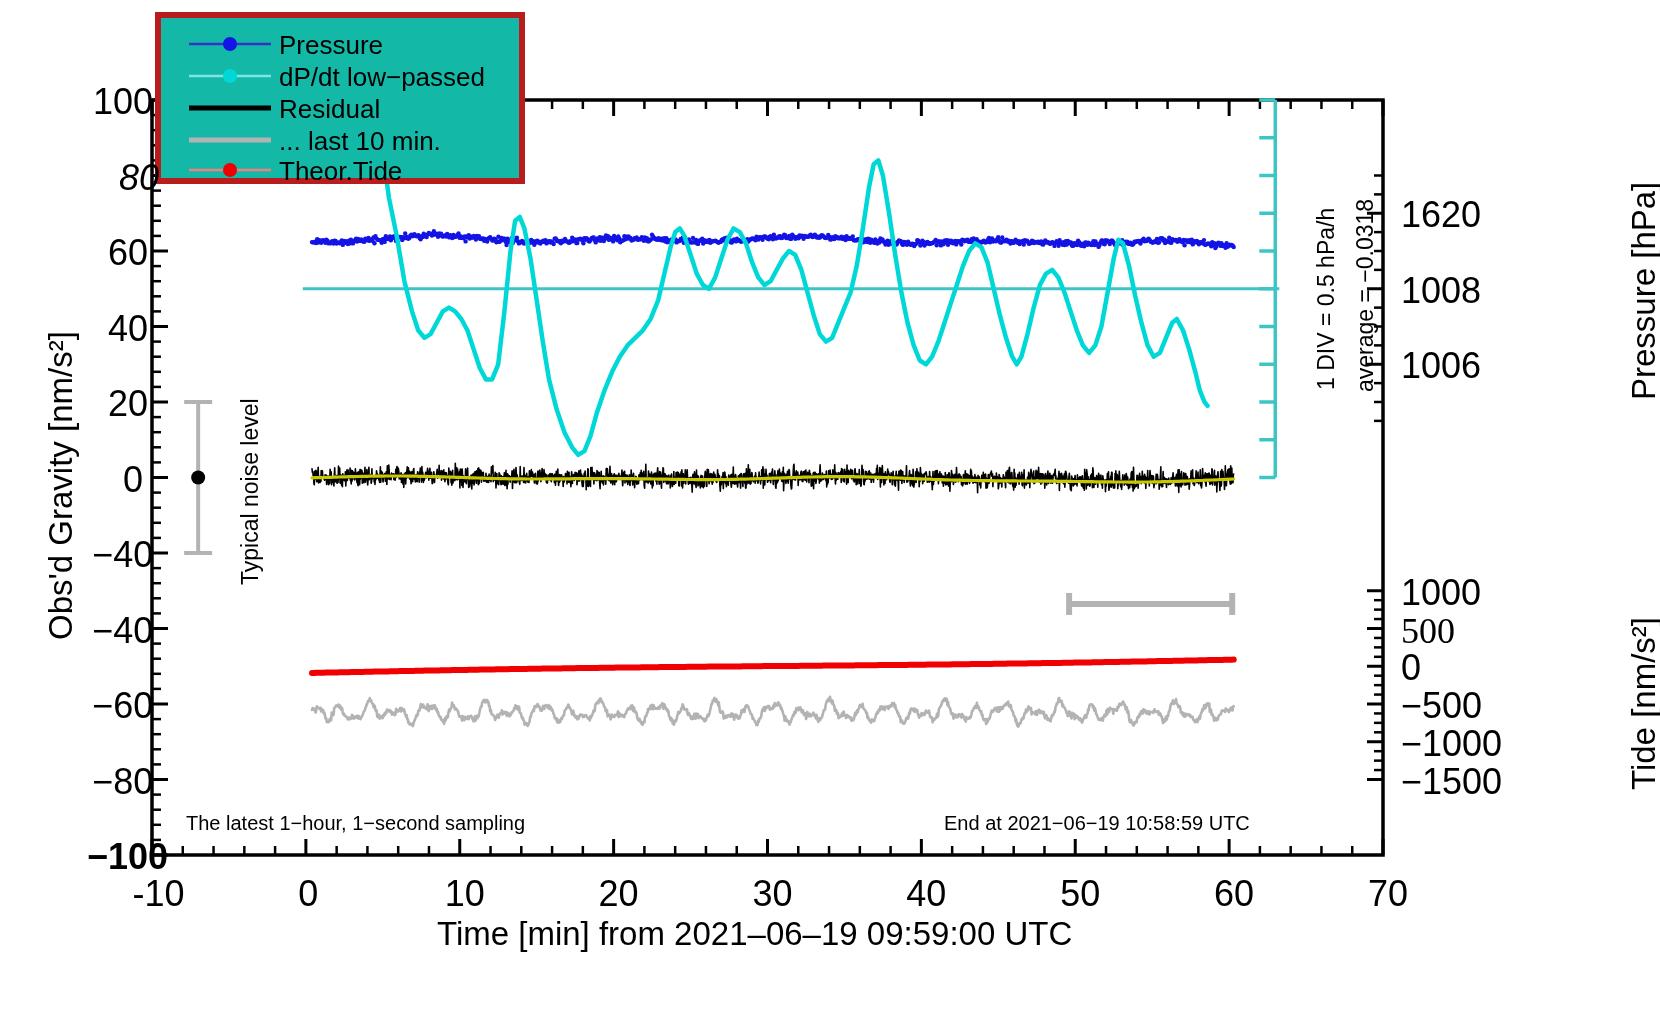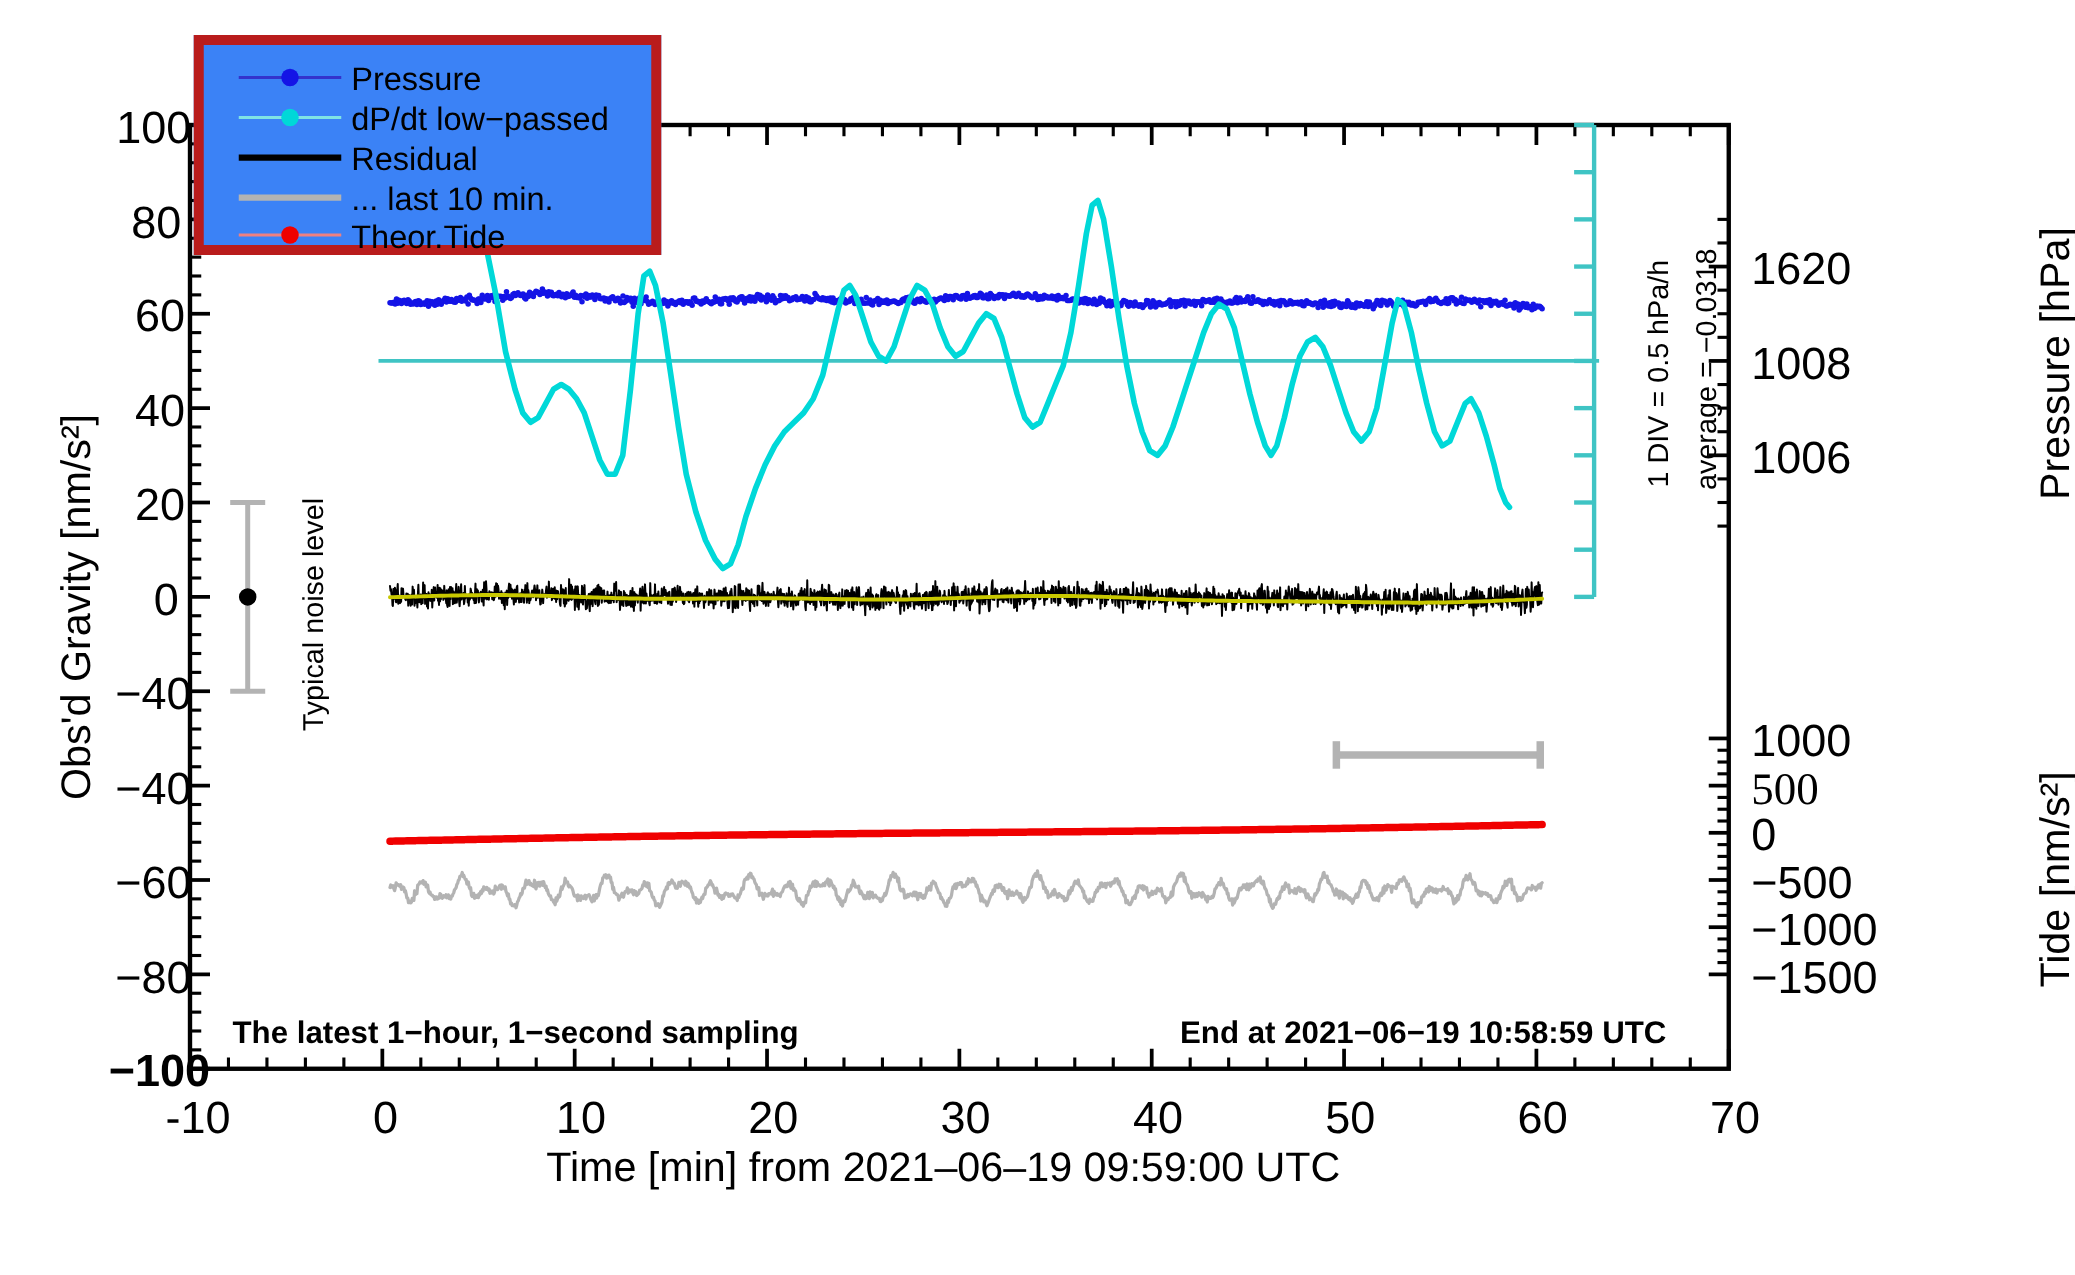--- a/index.html
+++ b/index.html
@@ -5,26 +5,26 @@
   html,body{margin:0;padding:0;background:#ffffff;}
   body{width:1660px;height:1020px;position:relative;overflow:hidden;
        font-family:"Liberation Sans","DejaVu Sans",sans-serif;}
   .plot-root{position:absolute;left:0;top:0;width:1660px;height:1020px;}
   svg.layer{position:absolute;left:0;top:0;width:1660px;height:1020px;overflow:visible;}
 
   .txt{position:absolute;white-space:pre;color:#000;}
   .tick-lbl{font-size:36px;}
   .axis-title{font-size:33px;}
   .legend-box{position:absolute;left:155px;top:12px;width:358px;height:160px;
-              border:8px solid #b91c1c;background:#3b82f6;margin-top:16px;}
+              border:6px solid #b91c1c;background:#14b8a6;}
   .legend-label{position:absolute;font-size:26px;color:#000;white-space:pre;}
   .ann{font-size:22px;}
   .rot-90{transform-origin:0 0;transform:rotate(-90deg);}
   .title{font-size:30px;font-weight:bold;}
-  .note{font-size:25px;font-weight:bold;}
+  .note{font-size:20px;font-weight:normal;}
 </style>
 </head>
 <body>
 
 <div class="plot-root">
 
   <svg class="layer" id="chartsvg">
       <rect x="152" y="100" width="1231" height="755" fill="none" stroke="#000" stroke-width="3.5"></rect>
       <line x1="152" y1="855" x2="152" y2="839" stroke="#000" stroke-width="3"></line>
       <line x1="152" y1="100" x2="152" y2="116" stroke="#000" stroke-width="3"></line>
@@ -1159,21 +1159,21 @@
       <div class="txt tick-lbl" style="top: 873px; left: 132.484px;">-10</div>
       <div class="txt tick-lbl" style="top: 873px; left: 298.359px;">0</div>
       <div class="txt tick-lbl" style="top: 873px; left: 444.727px;">10</div>
       <div class="txt tick-lbl" style="top: 873px; left: 598.602px;">20</div>
       <div class="txt tick-lbl" style="top: 873px; left: 752.477px;">30</div>
       <div class="txt tick-lbl" style="top: 873px; left: 906.352px;">40</div>
       <div class="txt tick-lbl" style="top: 873px; left: 1060.23px;">50</div>
       <div class="txt tick-lbl" style="top: 873px; left: 1214.1px;">60</div>
       <div class="txt tick-lbl" style="top: 873px; left: 1367.98px;">70</div>
       <div class="txt tick-lbl" style="top: 81px; left: 92.9375px;">100</div>
-      <div class="txt tick-lbl" style="top: 156.5px; left: 105px;">80</div>
+      <div class="txt tick-lbl" style="top: 156.5px; left: 119px; font-style: italic;">80</div>
       <div class="txt tick-lbl" style="top: 232px; left: 107.953px;">60</div>
       <div class="txt tick-lbl" style="top: 307.5px; left: 107.953px;">40</div>
       <div class="txt tick-lbl" style="top: 383px; left: 107.953px;">20</div>
       <div class="txt tick-lbl" style="top: 458.5px; left: 122.969px;">0</div>
       <div class="txt tick-lbl" style="top: 534px; left: 92.1875px;">−40</div>
       <div class="txt tick-lbl" style="top: 609.5px; left: 92.1875px;">−40</div>
       <div class="txt tick-lbl" style="top: 685px; left: 92.1875px;">−60</div>
       <div class="txt tick-lbl" style="top: 760.5px; left: 92.1875px;">−80</div>
       <div class="txt tick-lbl" style="top: 836px; left: 87px; font-weight: bold;">−100</div>
       <div class="txt tick-lbl" style="top: 194.25px; left: 1401px;">1620</div>

